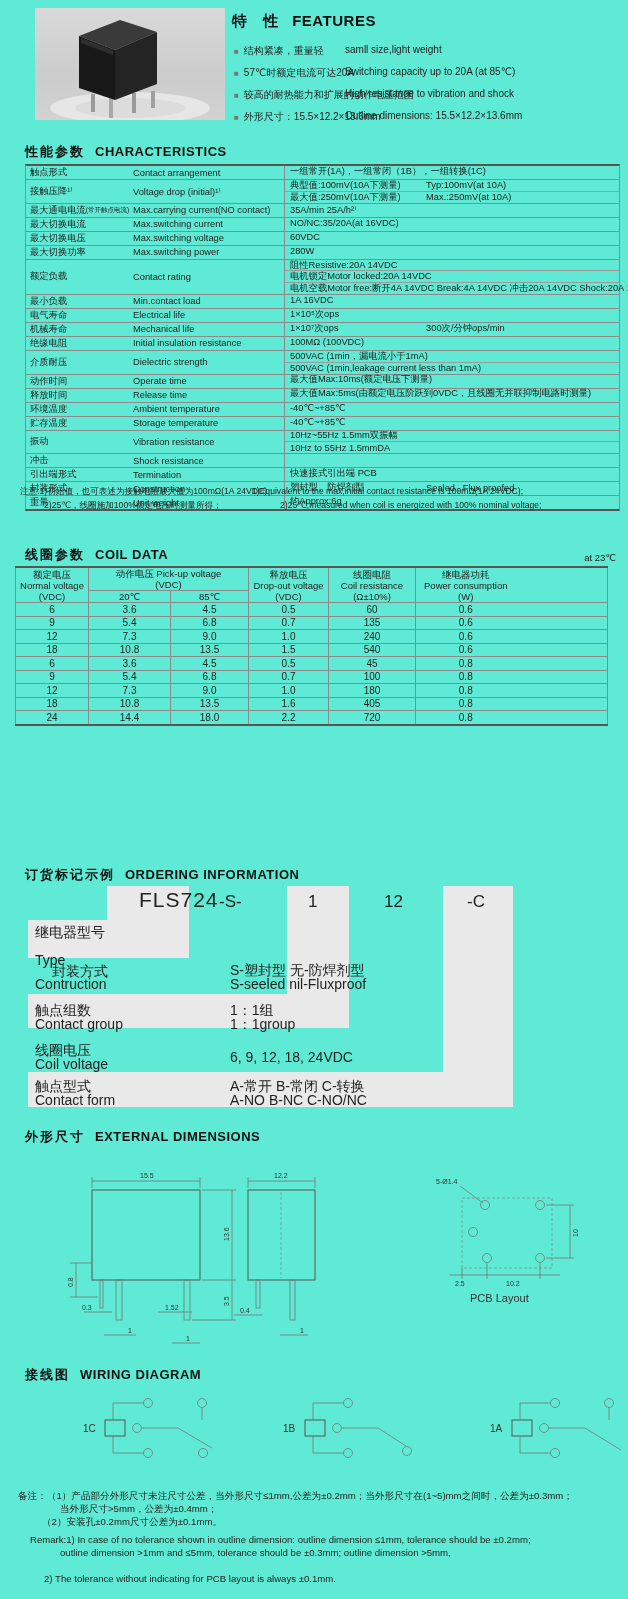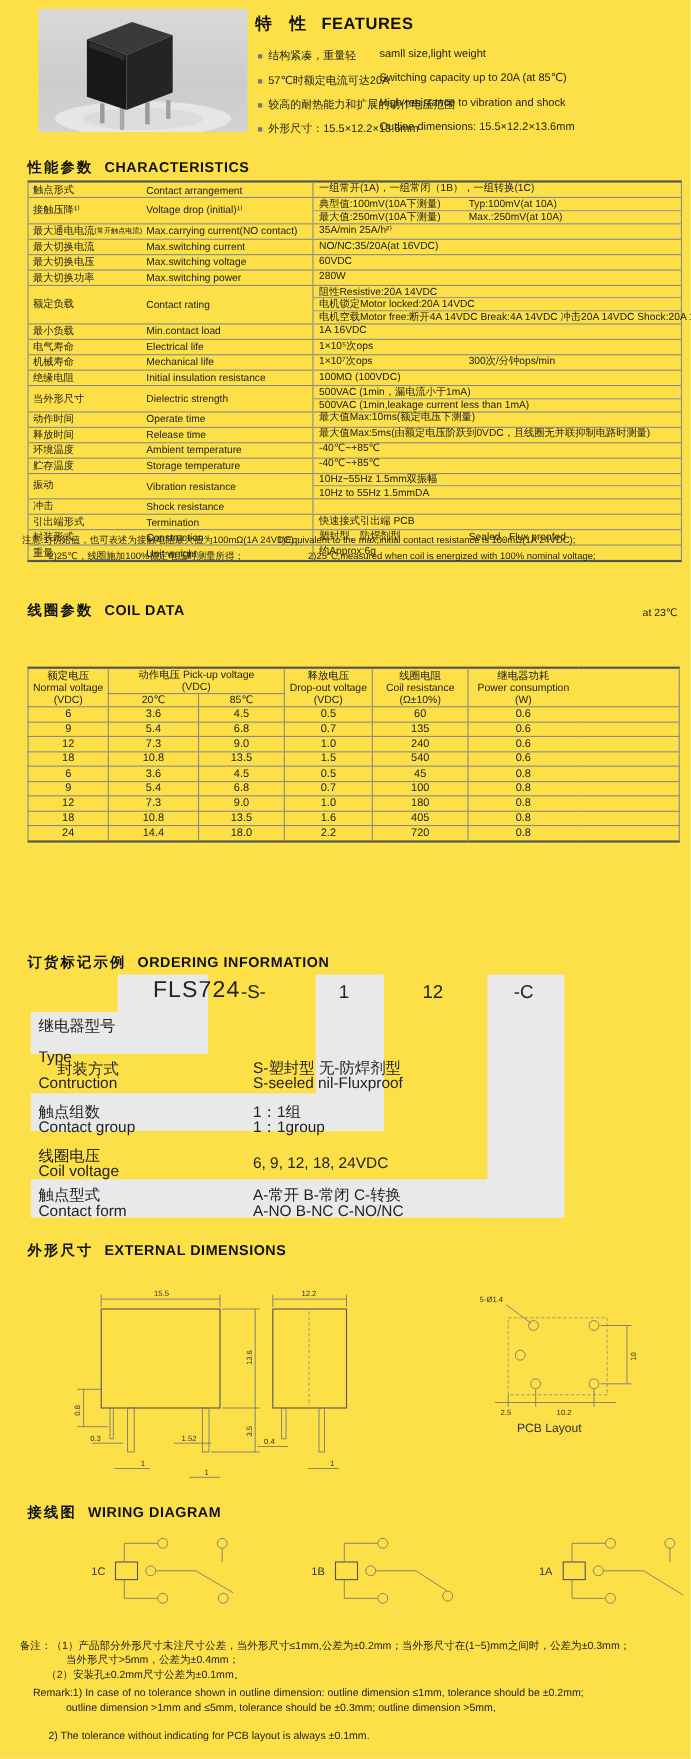--- a/index.html
+++ b/index.html
@@ -1,17 +1,17 @@
 <!DOCTYPE html>
 <html><head>
 <meta charset="utf-8">
 <style>
   html,body{margin:0;padding:0;background:#fff;}
   body{width:628px;height:1599px;font-family:"Liberation Sans","DejaVu Sans",sans-serif;color:#1b1b1b;overflow:hidden;}
-  .page{position:relative;width:628px;height:1599px;background:#fde047;}
+  .page{position:relative;width:628px;height:1599px;background:#5eead4;}
   .abs{position:absolute;}
 
   
   .sec-title{position:absolute;font-weight:bold;font-size:13px;letter-spacing:0.5px;color:#111;white-space:nowrap;}
   .sec-title .cn{letter-spacing:2px;margin-right:10px;}
 
   
   .photo{left:35px;top:8px;width:190px;height:112px;background:linear-gradient(180deg,#d9d9d9 0%,#cccccc 60%,#d2d2d2 100%);overflow:hidden;}
   .feat-title{left:232px;top:12px;font-weight:bold;font-size:15px;white-space:nowrap;}
   .feat-title .cn{letter-spacing:6px;margin-right:8px;}
@@ -31,21 +31,21 @@
   .c-line + .c-line{border-top:1px solid #9a9a9a;}
   .c-line .vl{width:42%;min-width:42%;}
   .c-line .vr{flex:1;}
   .c-line.single .vl{width:auto;min-width:0;}
 
   
   .note-line{position:absolute;font-size:8.6px;white-space:nowrap;color:#222;}
 
   
   .coil-at{position:absolute;right:12px;top:552px;font-size:9.5px;}
-  table.coil{position:absolute;left:25px;top:566px;width:593px;border-collapse:collapse;table-layout:fixed;margin-top:40px;}
+  table.coil{position:absolute;left:15px;top:566px;width:593px;border-collapse:collapse;table-layout:fixed;}
   table.coil th,table.coil td{border:1px solid #8a8a8a;font-weight:normal;font-size:9.5px;text-align:center;padding:0;color:#222;}
   table.coil tr.hdr1 th{border-top:2px solid #555;}
   table.coil th div{line-height:11px;}
   table.coil td{height:12.5px;font-size:10px;}
   table.coil td.nob-r{border-right:none;}
   table.coil td.nob-l{border-left:none;}
   table.coil th.nob-r{border-right:none;}
   table.coil th.nob-l{border-left:none;}
   table.coil tr:last-child td{border-bottom:2px solid #555;}
 
@@ -207,21 +207,21 @@
       <div class="c-row">
         <div class="c-label cn">绝缘电阻</div>
         <div class="c-label en">Initial insulation resistance</div>
         <div class="c-values">
           <div class="c-line single">
             <span class="vl">100MΩ (100VDC)</span>
           </div>
         </div>
       </div>
       <div class="c-row">
-        <div class="c-label cn">当外形尺寸</div>
+        <div class="c-label cn">介质耐压</div>
         <div class="c-label en">Dielectric strength</div>
         <div class="c-values">
           <div class="c-line single">
             <span class="vl">500VAC (1min，漏电流小于1mA)</span>
           </div>
           <div class="c-line single">
             <span class="vl">500VAC (1min,leakage current less than 1mA)</span>
           </div>
         </div>
       </div>

